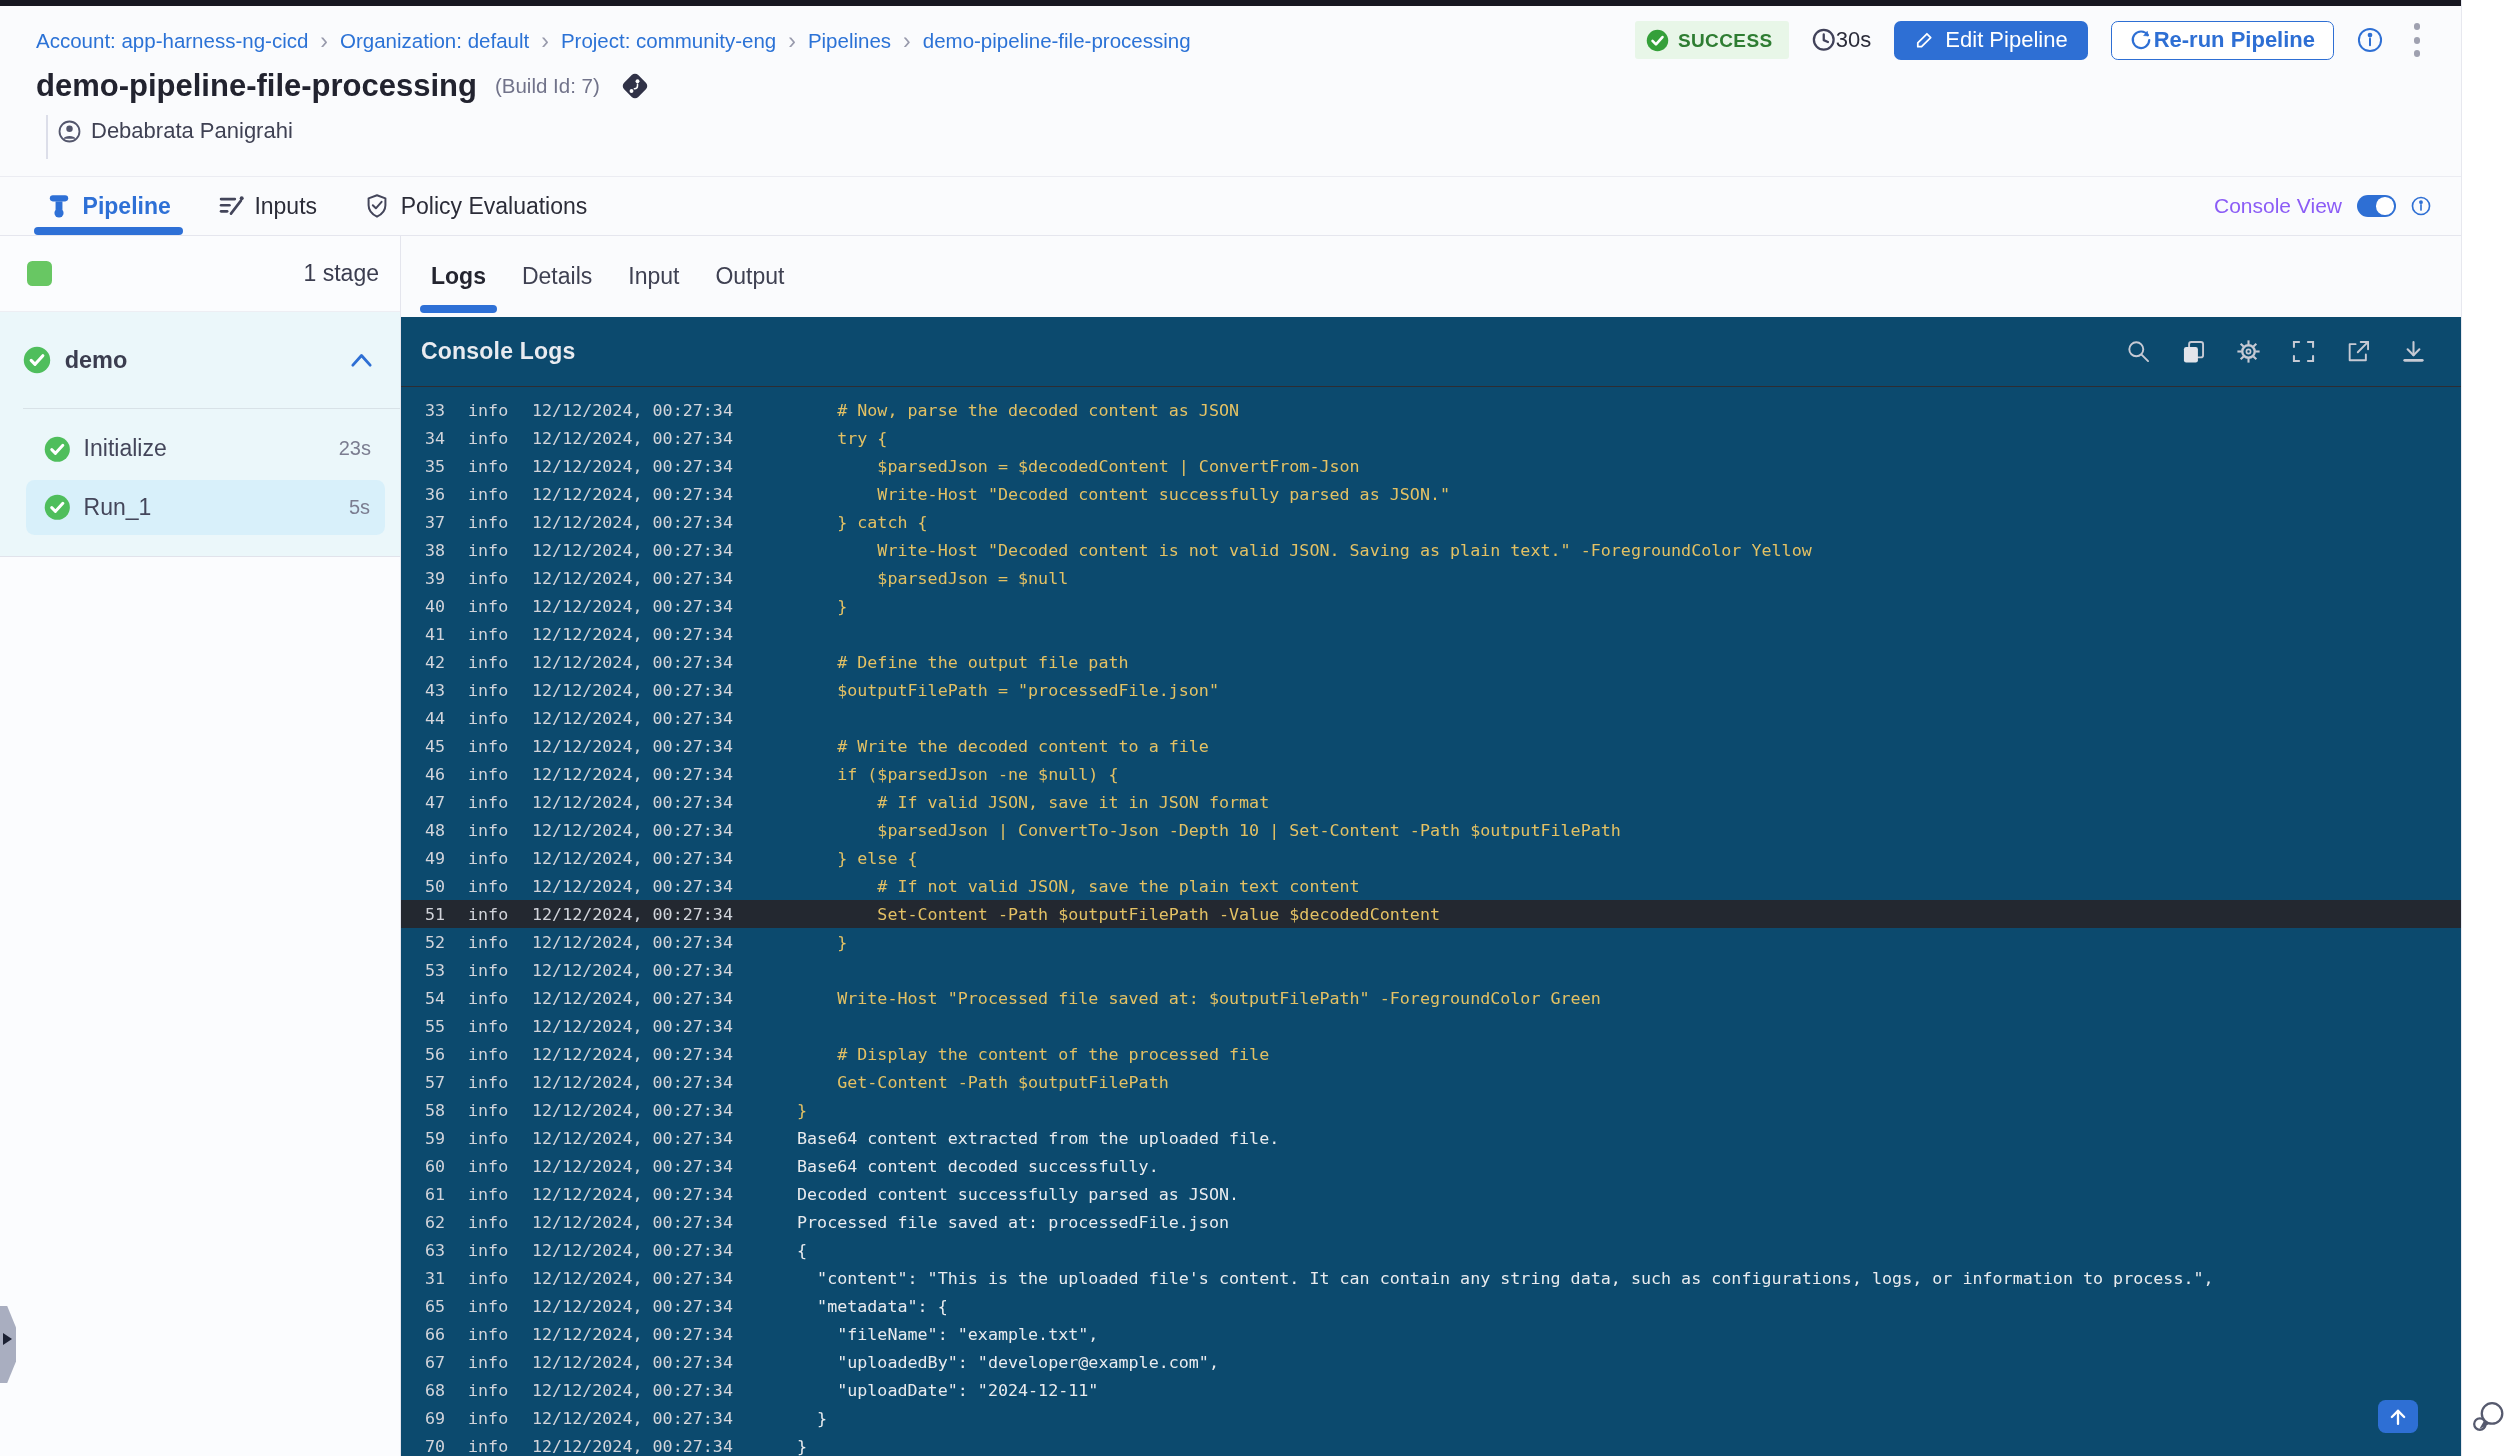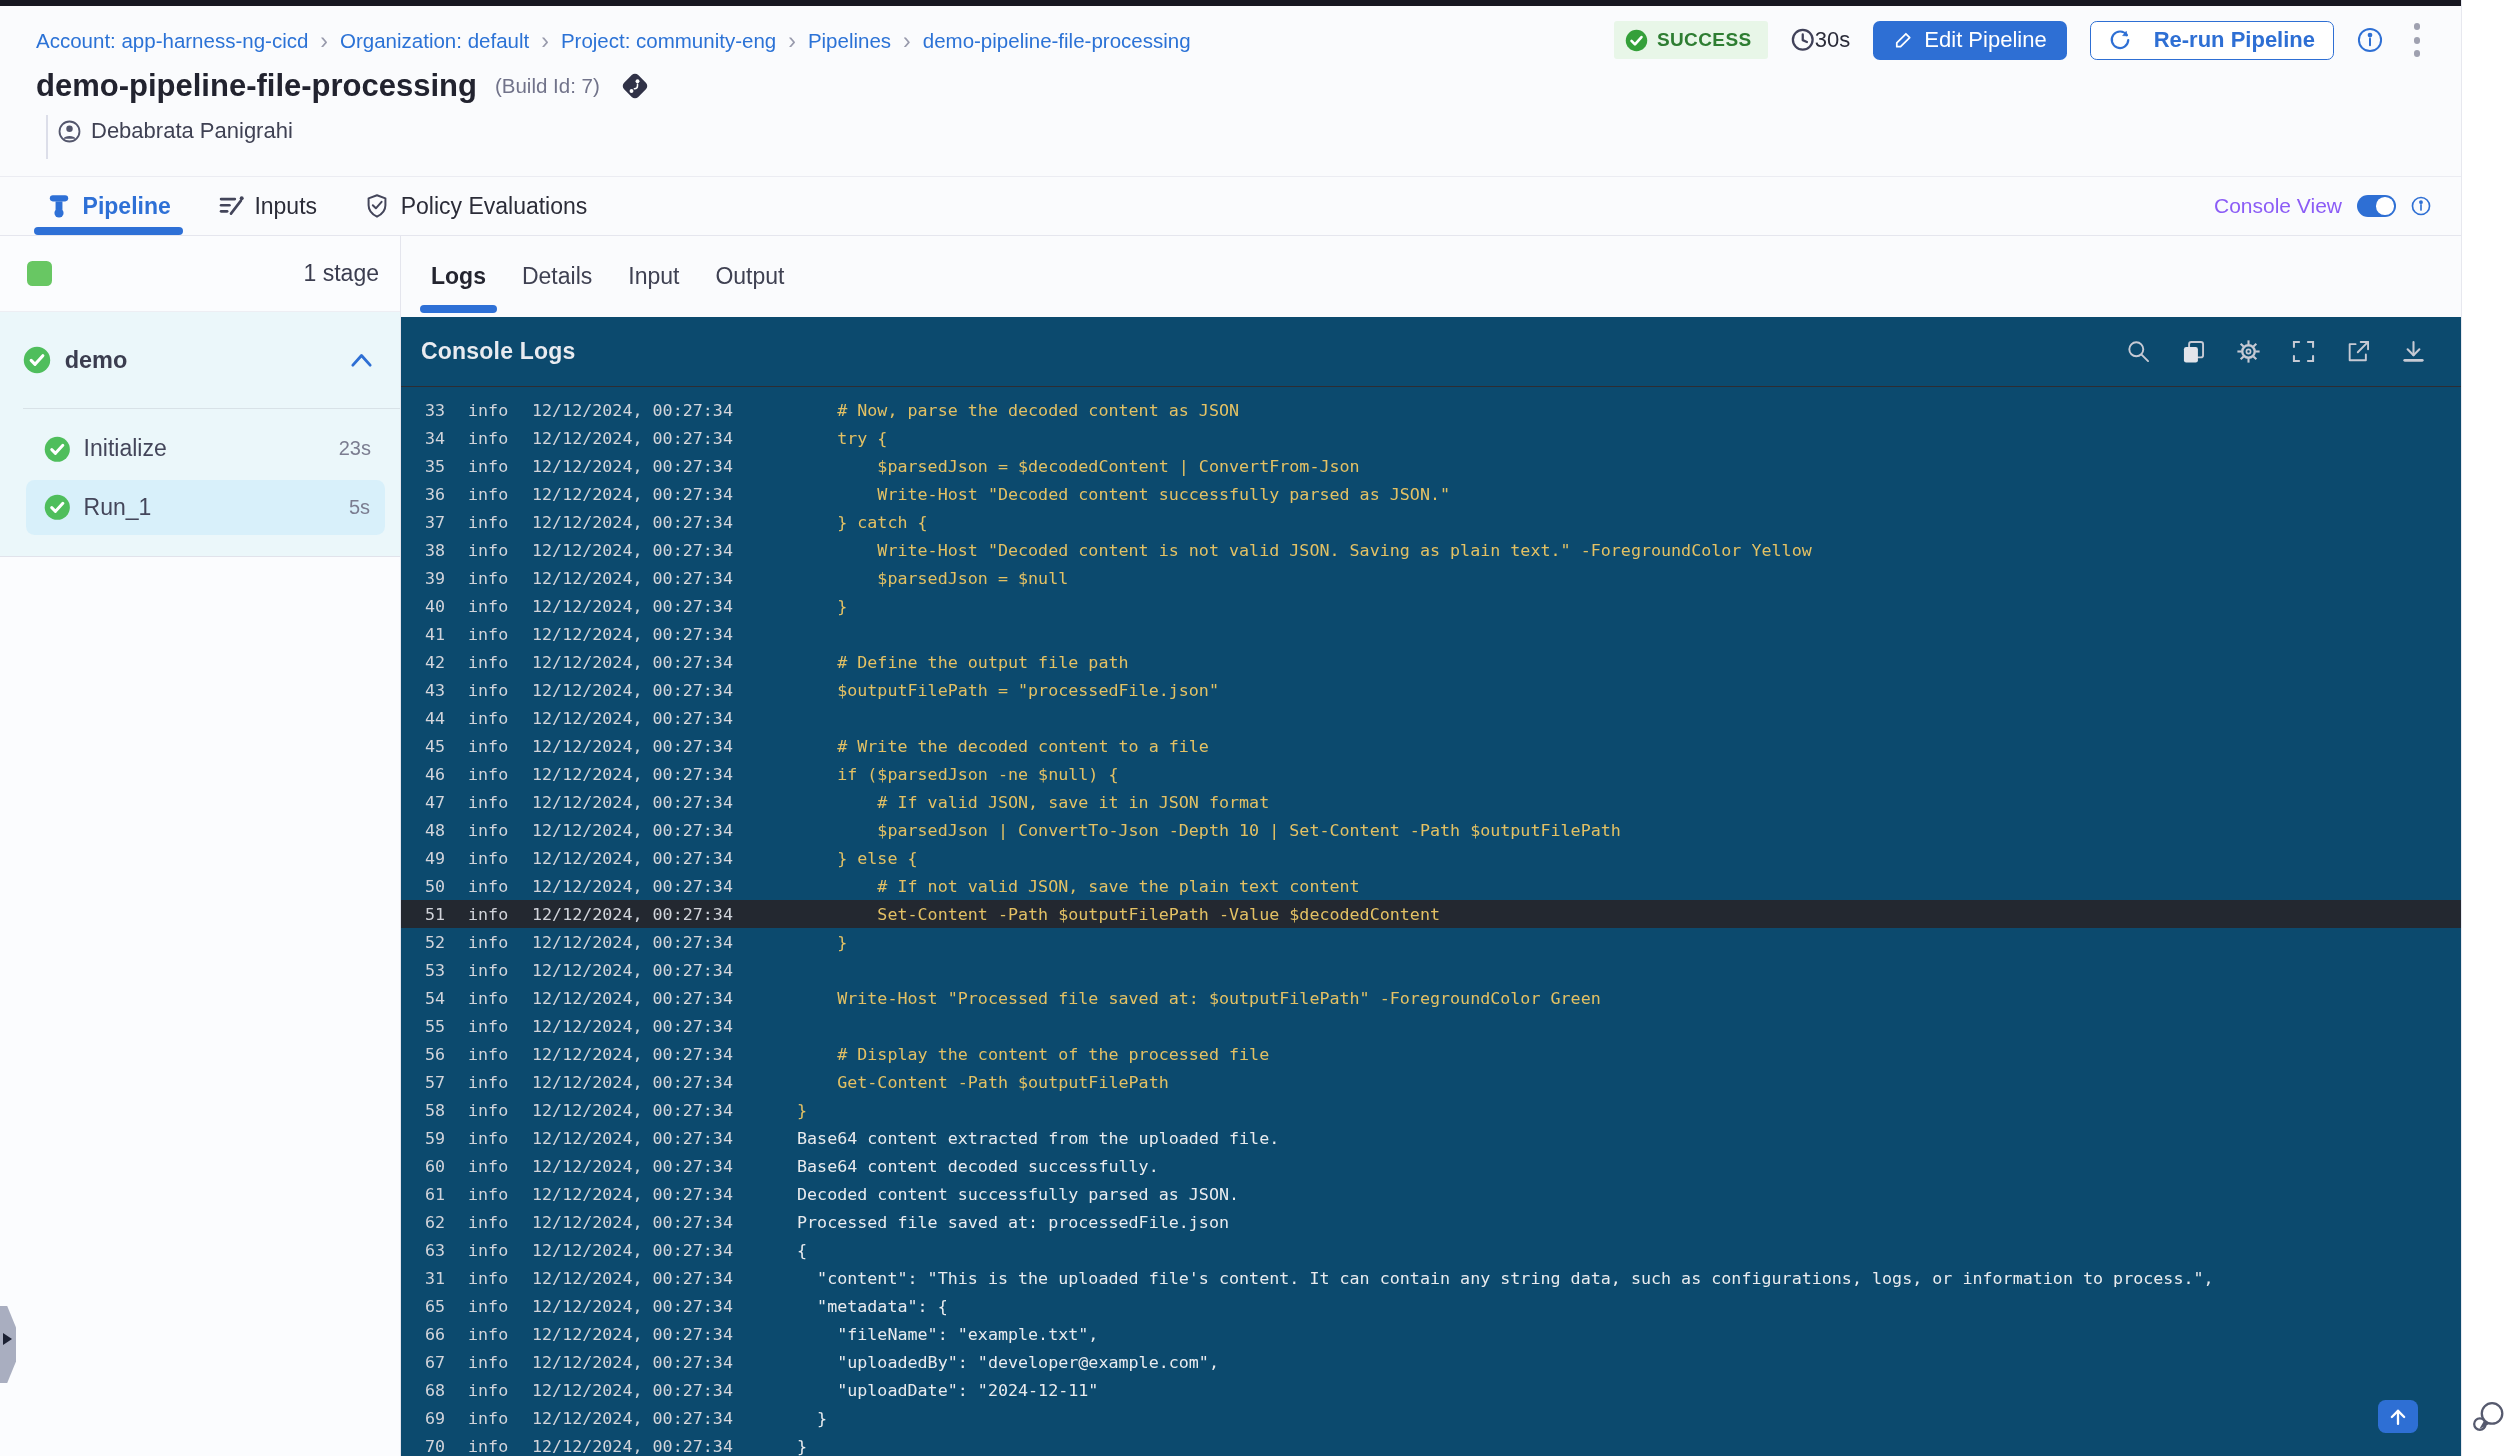--- a/index.html
+++ b/index.html
@@ -18,26 +18,26 @@
   
   .app { position:absolute; left:0; top:6px; width:2461px; height:1252px; background:#fafbfd; }
 
   
   .breadcrumb { position:absolute; left:36px; top:23px; font-size:20.5px; display:flex; gap:12px; align-items:center; white-space:nowrap; }
   .crumb { color:#2b72d6; text-decoration:none; cursor:pointer; }
   .crumb-sep { color:#989aac; font-size:23px; line-height:20.5px; }
 
   
   .header-actions { position:absolute; right:33px; top:13.7px; height:41px; display:flex; align-items:center; gap:23px; }
-  .status-pill { display:flex; align-items:center; gap:9px; background:#e8f6e8; border-radius:3px; padding:7.6px 16.7px 7.6px 10.6px; }
+  .status-pill { display:flex; align-items:flex-end; gap:9px; background:#e8f6e8; border-radius:3px; padding:7.6px 16.7px 7.6px 10.6px; }
   .status-pill .txt { color:#2e7d32; font-weight:bold; font-size:19px; letter-spacing:0.4px; }
   .duration { display:flex; align-items:center; gap:0; font-size:22px; color:#2b2c3a; }
   .btn-primary { display:flex; align-items:center; gap:10.6px; background:#2e6fd4; color:#ffffff;
     font-size:22px; padding:0 20px; height:39px; border-radius:6.8px; border:none; cursor:pointer; }
-  .btn-outline { display:flex; align-items:center; gap:23px; background:#ffffff; color:#2e6fd4;
+  .btn-outline { display:flex; align-items:center; gap:2px; background:#ffffff; color:#2e6fd4;
     font-size:22px; font-weight:600; padding:0 18px; height:39px; border-radius:6.8px; border:1.5px solid #2e6fd4; cursor:pointer; }
   .info-icon { width:26px; height:26px; color:#2e6fd4; }
   .kebab { display:flex; flex-direction:column; gap:6.8px; padding:4.6px 7.6px; cursor:pointer; }
   .kebab i { width:6.8px; height:6.8px; border-radius:50%; background:#9fa1b0; }
 
   
   .title-row { position:absolute; left:36px; top:62px; display:flex; align-items:center; gap:18px; }
   .page-title { font-size:31px; font-weight:bold; color:#22232f; }
   .build-id { font-size:20.5px; color:#71738a; }
   .git-wrap { position:relative; width:33px; height:33px; }

